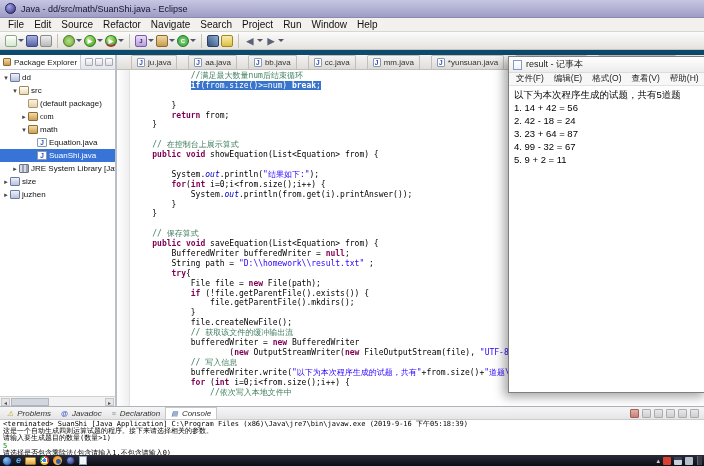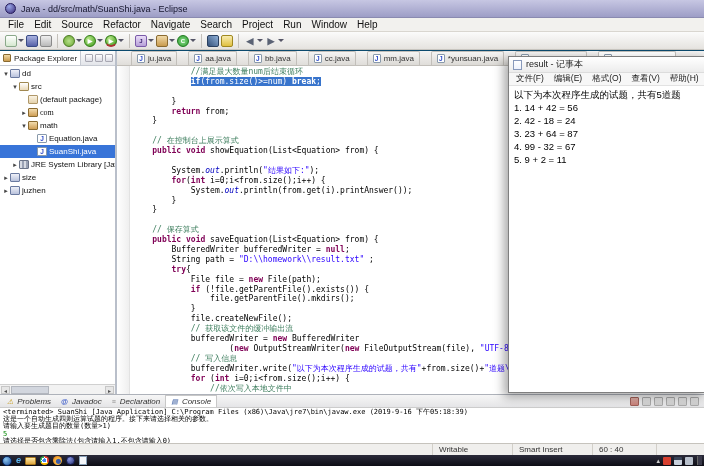--- a/index.html
+++ b/index.html
@@ -36,21 +36,21 @@
   .tbi-run-external{background:radial-gradient(circle at 35% 30%,#b9e88a,#3e9c1c);border:1px solid #2f7a12;
     border-bottom:2px solid #a33;border-radius:50%;}
   .tbi-new-java-project{background:linear-gradient(#e9dcf8,#b7a0d8);border:1px solid #7a5aa8;color:#3a2470;}
   .tbi-new-package{background:linear-gradient(#f0d9a8,#c99b4e);border:1px solid #8a6a30;}
   .tbi-new-class{background:radial-gradient(#8adf8a,#2f9a2f);border:1px solid #1f7a1f;border-radius:50%;}
   .tbi-search{background:linear-gradient(45deg,#35527a,#8fb0d8);border:1px solid #2a4060;}
   .tbi-last-edit-location{background:linear-gradient(#f8ecb0,#e0c040);border:1px solid #a08820;}
   .tbi-back,.tbi-forward{background:none;border:none;color:#5a6274;font-size:9px;}
 
   
-  .workbench{flex:1;display:flex;min-height:0;background:#4d7c0f;border-top:1px solid #0c4a6e;}
+  .workbench{flex:1;display:flex;min-height:0;background:#4d7c0f;border-top:5px solid #0c4a6e;}
 
   
   .explorer{width:117px;flex:0 0 117px;background:#fff;border-right:2px solid #b9bfca;display:flex;flex-direction:column;}
   .panel-header{height:15px;background:linear-gradient(#fdfdfd,#e3e5ea);border-bottom:1px solid #c6cad2;
     display:flex;align-items:center;}
   .panel-tab{display:flex;align-items:center;gap:3px;font-size:8px;color:#222;padding:0 3px;height:100%;
     background:#fff;border-right:1px solid #c6cad2;white-space:nowrap;}
   .pe-icon{width:8px;height:8px;background:linear-gradient(#f0d9a8,#c99b4e);border:1px solid #8a6a30;border-radius:1px;}
   .panel-header-icons{margin-left:auto;display:flex;gap:2px;padding-right:2px;}
   .phi{width:8px;height:8px;border:1px solid #a8a8b2;background:linear-gradient(#ffffff,#dcdce4);border-radius:1px;}
@@ -381,27 +381,20 @@
         </div>
       <div class="cbody" id="cbody">
         <div class="cheader">&lt;terminated&gt; SuanShi [Java Application] C:\Program Files (x86)\Java\jre7\bin\javaw.exe (2019-9-16 下午05:18:39)</div>
       <div class="cline-out">这是一个自动生成四则运算试题的程序。接下来请选择相关的参数。</div>
           <div class="cline-out">请输入要生成题目的数量(数量&gt;1)</div>
           <div class="cline-in">5</div>
           <div class="cline-out">请选择是否包含乘除法(包含请输入1,不包含请输入0)</div>
         </div>
     </div>
 
-    <div class="statusbar">
-      <span class="sb-spacer"></span>
-      <span class="sb-cell sb-w">Writable</span>
-      <span class="sb-cell sb-i">Smart Insert</span>
-      <span class="sb-cell sb-p">60 : 40</span>
-      <span class="sb-tail"></span>
-    </div>
   </div>
 
   <div class="notepad">
     <div class="np-titlebar">
       <span class="np-icon"></span>
       <span class="np-title">result - 记事本</span>
     </div>
     <div class="np-menubar" id="np-menu">
         <span class="np-mi">文件(F)</span>
         <span class="np-mi">编辑(E)</span>

